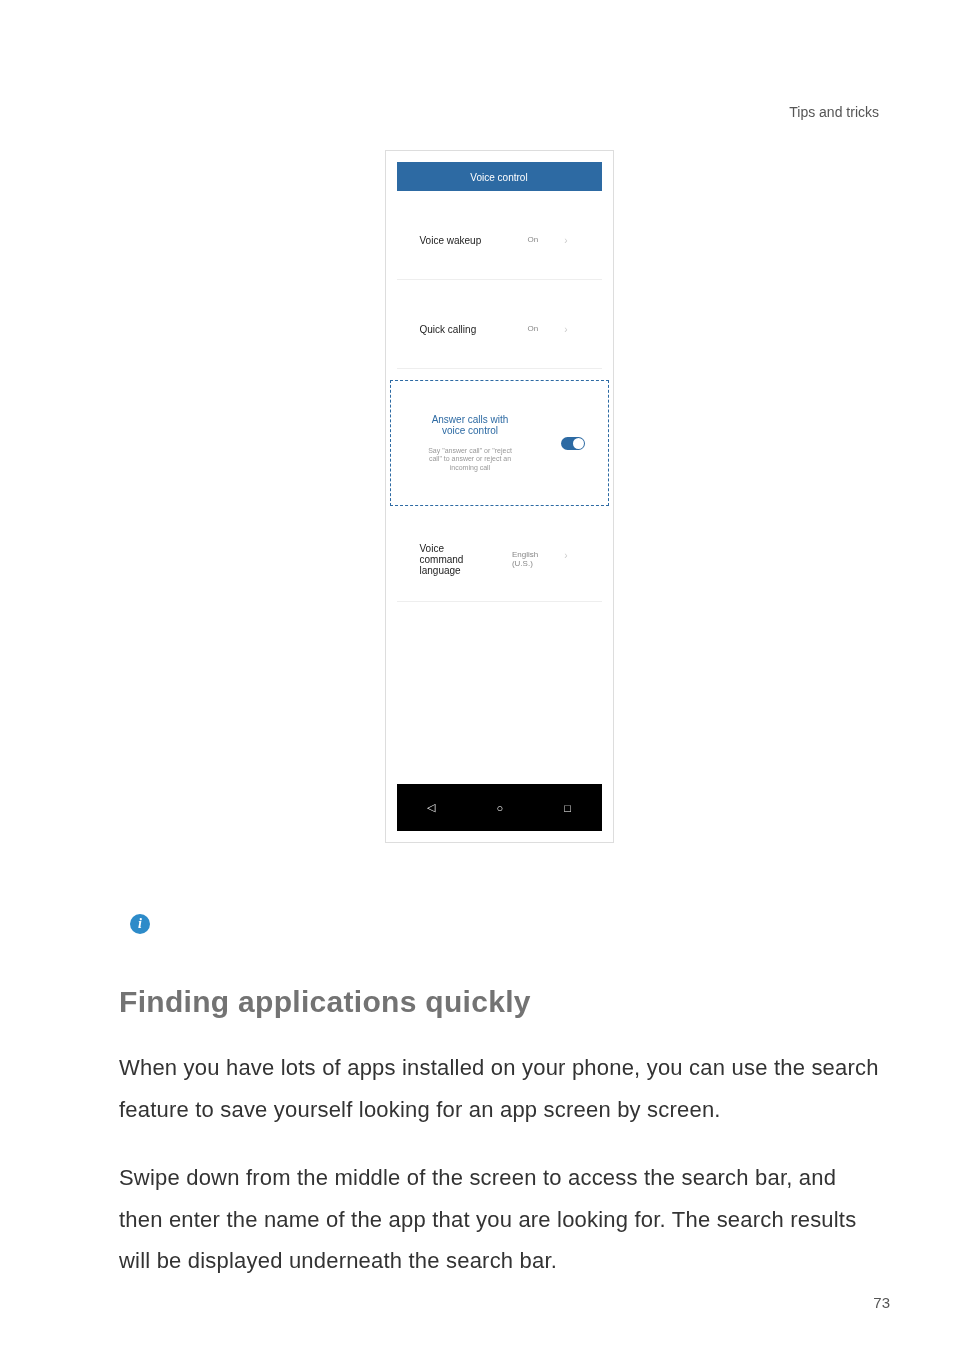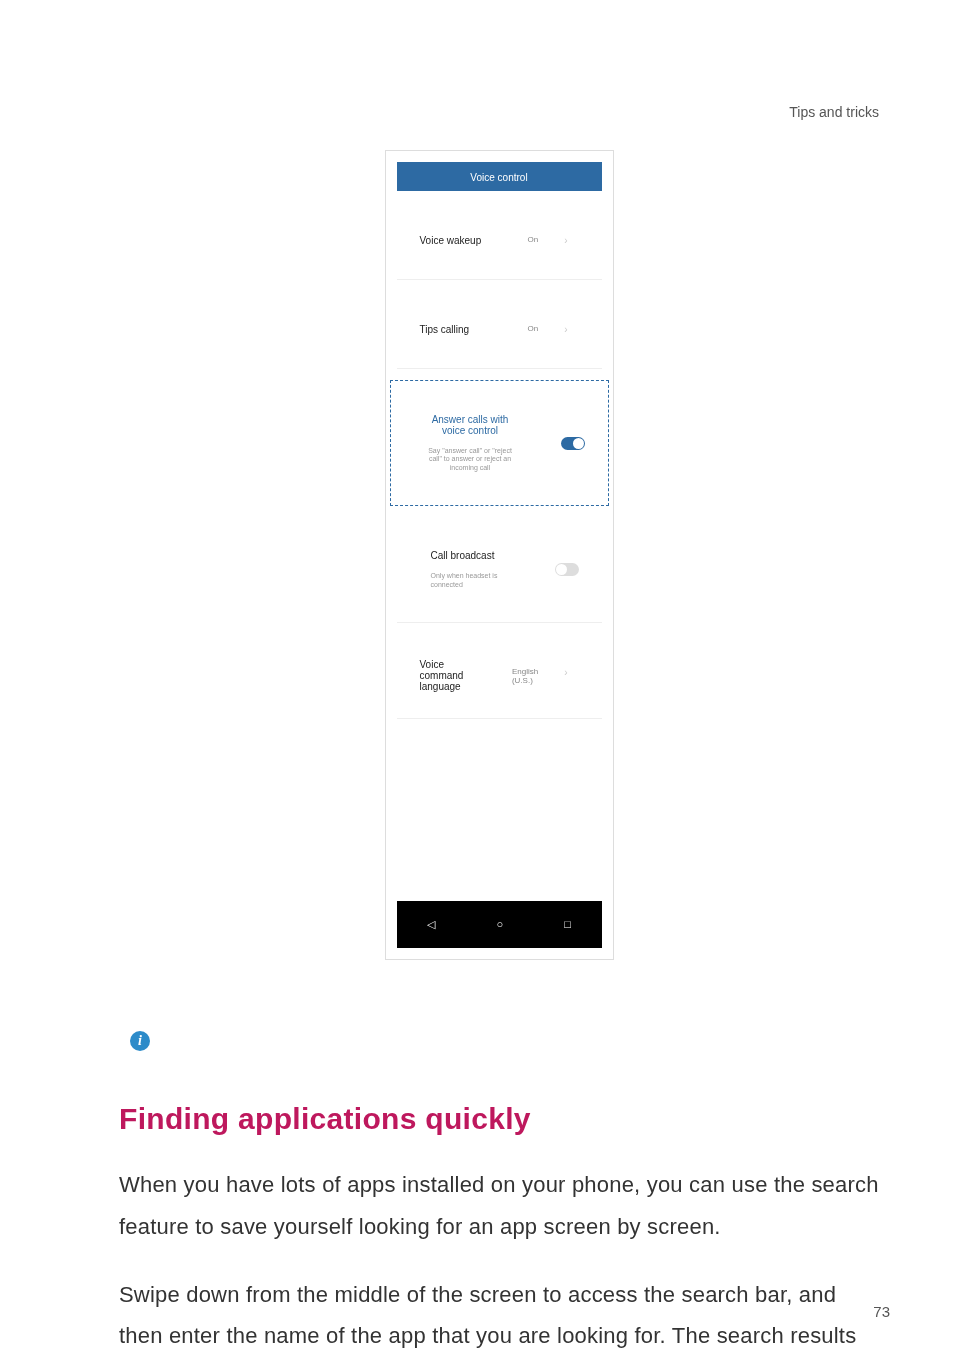--- a/index.html
+++ b/index.html
@@ -135,36 +135,36 @@
     display: flex;
     align-items: center;
     justify-content: center;
     font-size: 14px;
     flex: none;
     margin-top: 1px;
   }
   .tip b { font-weight: 700; color: #222; }
   
   .section-heading {
-    color: #be185d;
+    color: #737373;
     font-size: 30px;
     font-weight: 700;
     margin-bottom: 28px;
     letter-spacing: 0.3px;
   }
   .para {
     font-size: 22px;
     color: #333;
     line-height: 1.9;
     margin-bottom: 26px;
     letter-spacing: 0.2px;
   }
   .page-number {
     position: absolute;
-    bottom: 43px;
+    bottom: 52px;
     right: 75px;
     font-size: 15px;
     color: #555;
   }
 </style>
 </head>
 <body>
 
 <div class="page">
   <div class="header-right">Tips and tricks</div>
@@ -174,42 +174,35 @@
 
     <div class="phone-row">
       <div>Voice wakeup</div>
       <div class="value">
         <span>On</span>
         <span class="chev">›</span>
       </div>
     </div>
 
     <div class="phone-row">
-      <div>Tips calling</div>
+      <div>Quick calling</div>
       <div class="value">
         <span>On</span>
         <span class="chev">›</span>
       </div>
     </div>
 
     <div class="phone-row highlight-row">
       <div>
         <div class="title">Answer calls with voice control</div>
         <div class="sub">Say "answer call" or "reject call" to answer or reject an incoming call</div>
       </div>
       <div class="toggle toggle-on"></div>
     </div>
 
-    <div class="phone-row">
-      <div>
-        <div>Call broadcast</div>
-        <div class="sub">Only when headset is connected</div>
-      </div>
-      <div class="toggle toggle-off"></div>
-    </div>
 
     <div class="phone-row">
       <div>Voice command language</div>
       <div class="value">
         <span>English (U.S.)</span>
         <span class="chev">›</span>
       </div>
     </div>
 
     <div class="phone-body-fill"></div>

